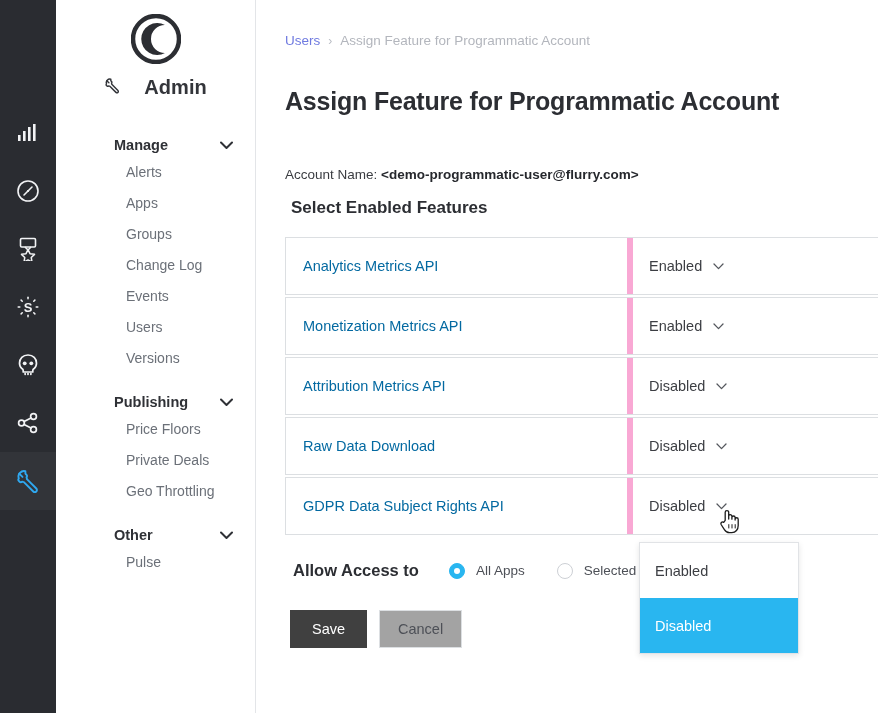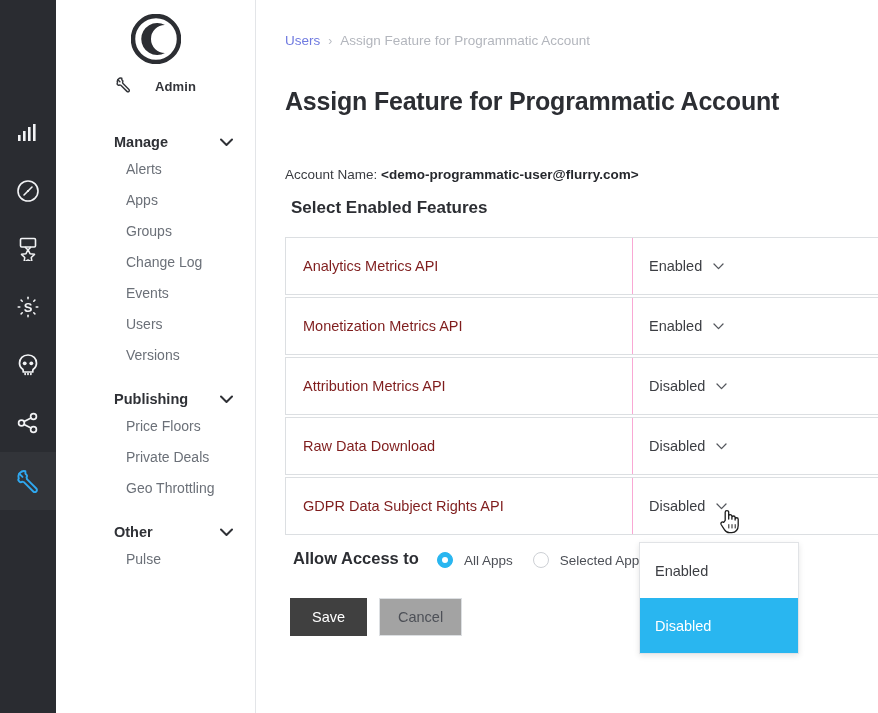--- a/index.html
+++ b/index.html
@@ -55,21 +55,21 @@
     display: flex;
     flex-direction: column;
     align-items: center;
     padding-bottom: 18px;
   }
   .brand-logo { margin-bottom: 8px; }
   .brand-title {
     display: flex;
     align-items: center;
     gap: 23px;
-    font-size: 13px;
+    font-size: 20px;
     font-weight: bold;
     color: #33353a;
     letter-spacing: .1px;
   }
   .nav-section { margin-top: 16px; padding-left: 40px; }
   .nav-section-header {
     display: flex;
     align-items: center;
     justify-content: space-between;
     padding: 4px 22px 4px 18px;
@@ -147,42 +147,42 @@
     margin-bottom: 2px;
     background: #fff;
   }
   .feature-name {
     width: 347px;
     min-width: 347px;
     display: flex;
     align-items: center;
     padding-left: 17px;
     font-size: 14.5px;
-    color: #7f1d1d;
-    border-right: 1px solid #f9a8d4;
+    color: #0369a1;
+    border-right: 6px solid #f9a8d4;
   }
   .feature-state {
     flex: 1;
     display: flex;
     align-items: center;
     padding-left: 16px;
     gap: 11px;
     cursor: pointer;
     position: relative;
   }
   .state-text { font-size: 14.5px; color: #3c3e43; }
   .state-chevron { display: flex; align-items: flex-end; color: #55585e; }
 
   
   .allow-row {
     display: flex;
-    align-items: flex-end;
-    margin-top: 14px;
+    align-items: center;
+    margin-top: 26px;
     padding-left: 8px;
-    gap: 0;
+    gap: 12px;
   }
   .allow-label {
     font-size: 16.5px;
     font-weight: bold;
     color: #2c2e33;
     margin-right: 18px;
   }
   .radio-group { display: flex; align-items: center; gap: 11px; cursor: pointer; }
   .radio-group + .radio-group { margin-left: 20px; }
   .radio {

